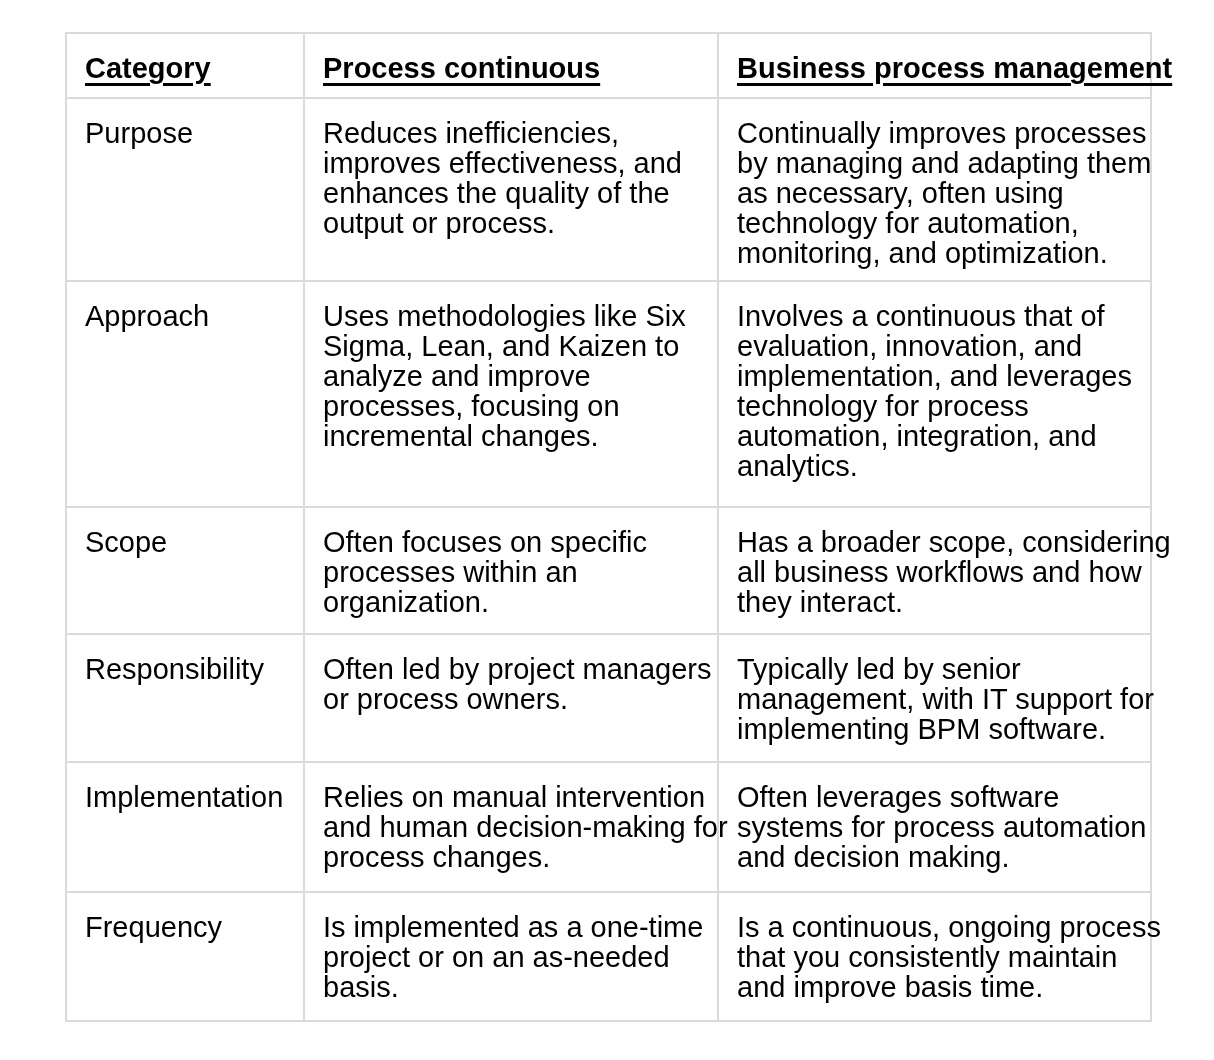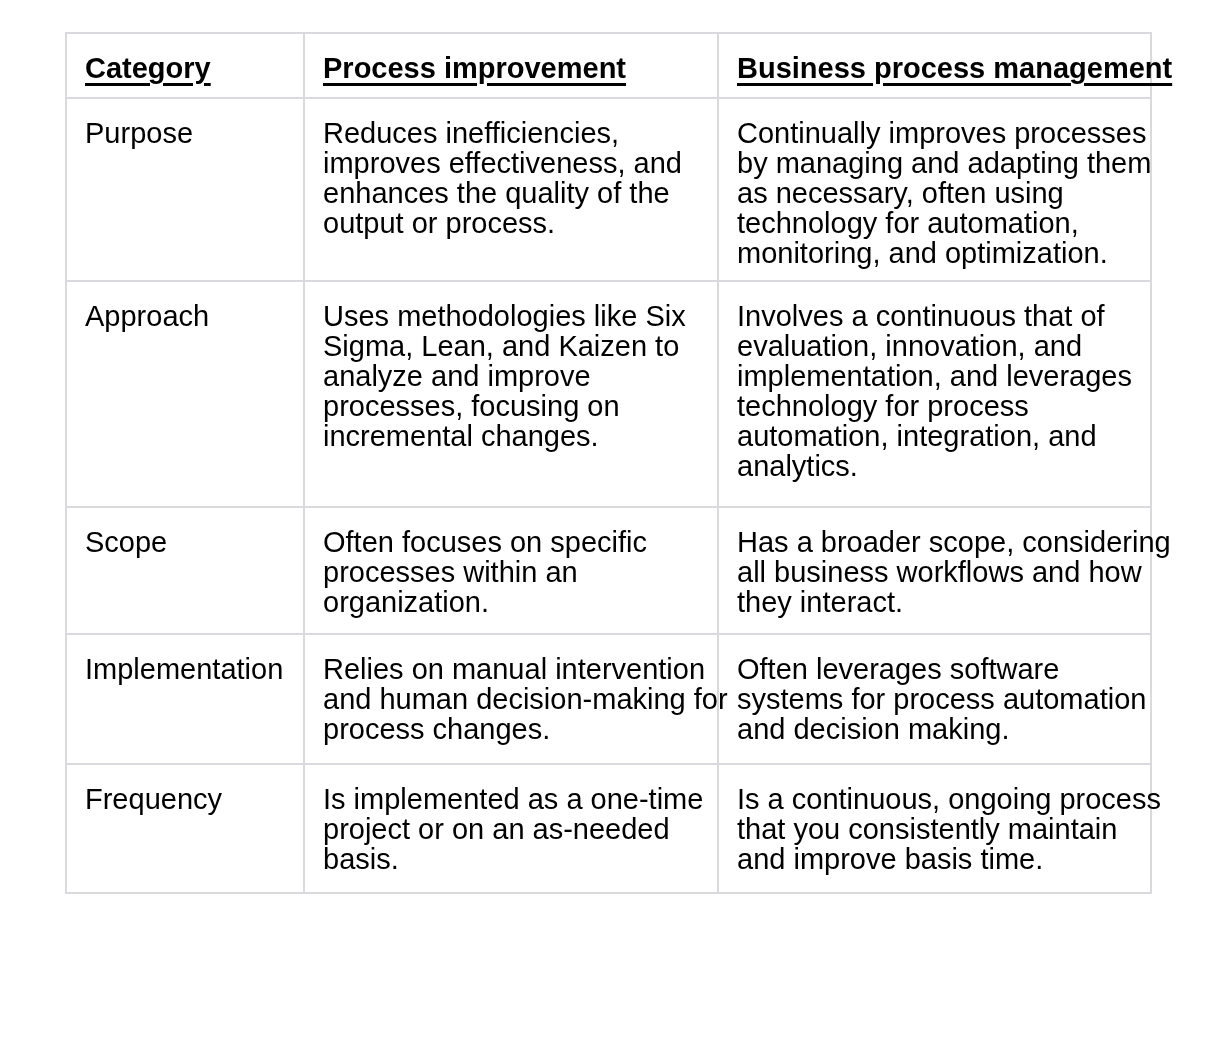--- a/index.html
+++ b/index.html
@@ -60,21 +60,21 @@
 <div class="page">
   <table class="cmp">
     <colgroup>
       <col class="c1">
         <col class="c2">
         <col class="c3">
     </colgroup>
     <thead>
       <tr class="r-header">
         <th><span class="hdr">Category</span></th>
-        <th><span class="hdr">Process improvement</span></th>
+        <th><span class="hdr">Process continuous</span></th>
         <th><span class="hdr">Business process management</span></th>
       </tr>
     </thead>
     <tbody>
       <tr class="r-0">
         <td class="label">Purpose</td>
         <td>Reduces inefficiencies,
 improves effectiveness, and
 enhances the quality of the
 output or process.</td>
@@ -100,20 +100,28 @@
       </tr>
       <tr class="r-2">
         <td class="label">Scope</td>
         <td>Often focuses on specific
 processes within an
 organization.</td>
         <td>Has a broader scope, considering
 all business workflows and how
 they interact.</td>
       </tr>
+      <tr class="r-3">
+        <td class="label">Responsibility</td>
+        <td>Often led by project managers
+or process owners.</td>
+        <td>Typically led by senior
+management, with IT support for
+implementing BPM software.</td>
+      </tr>
       <tr class="r-4">
         <td class="label">Implementation</td>
         <td>Relies on manual intervention
 and human decision-making for
 process changes.</td>
         <td>Often leverages software
 systems for process automation
 and decision making.</td>
       </tr>
       <tr class="r-5">

